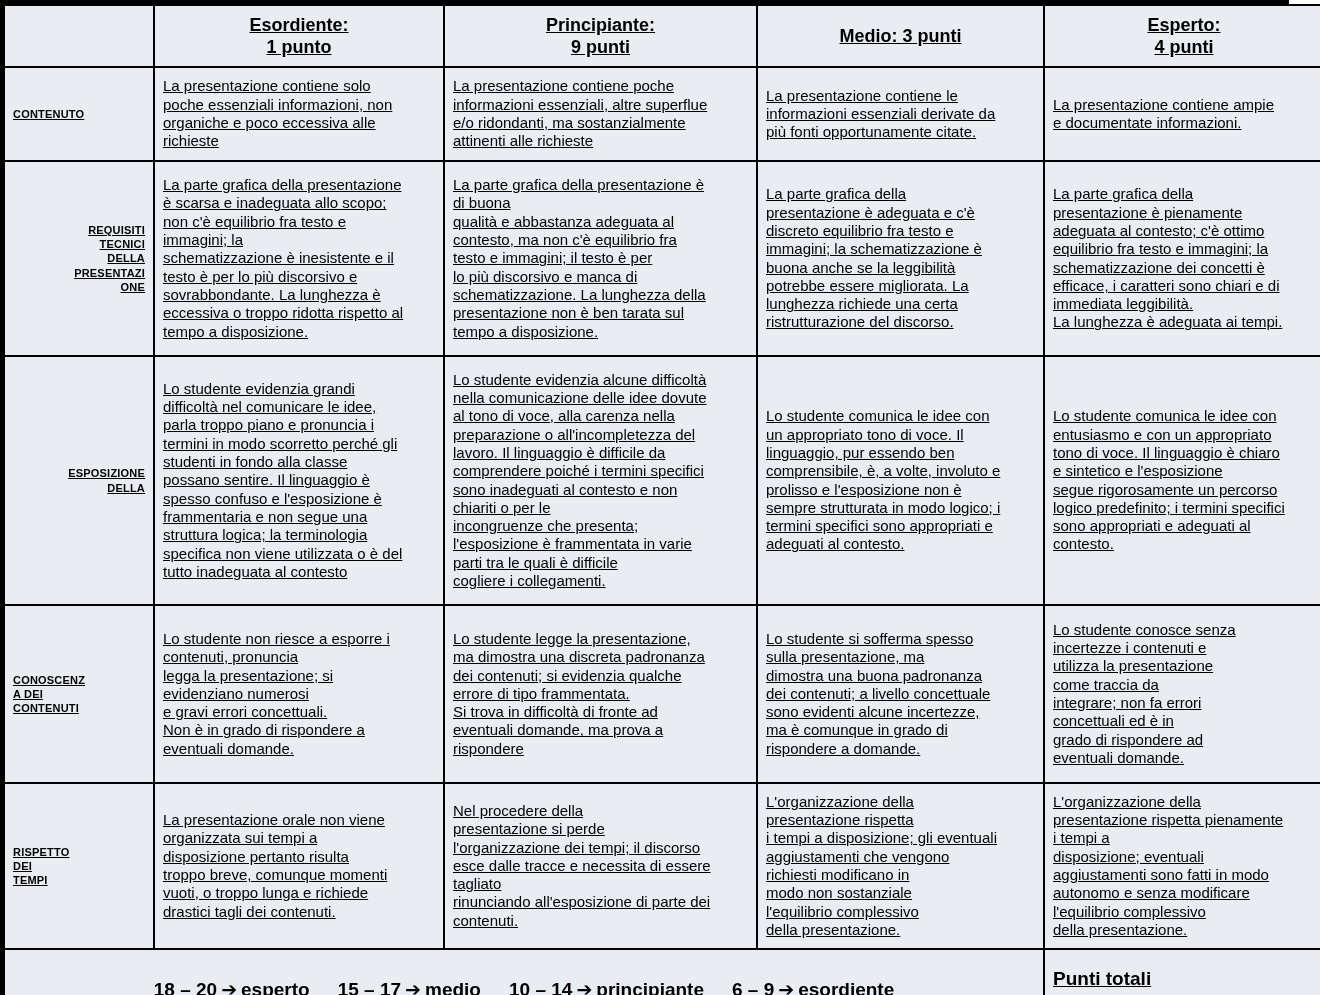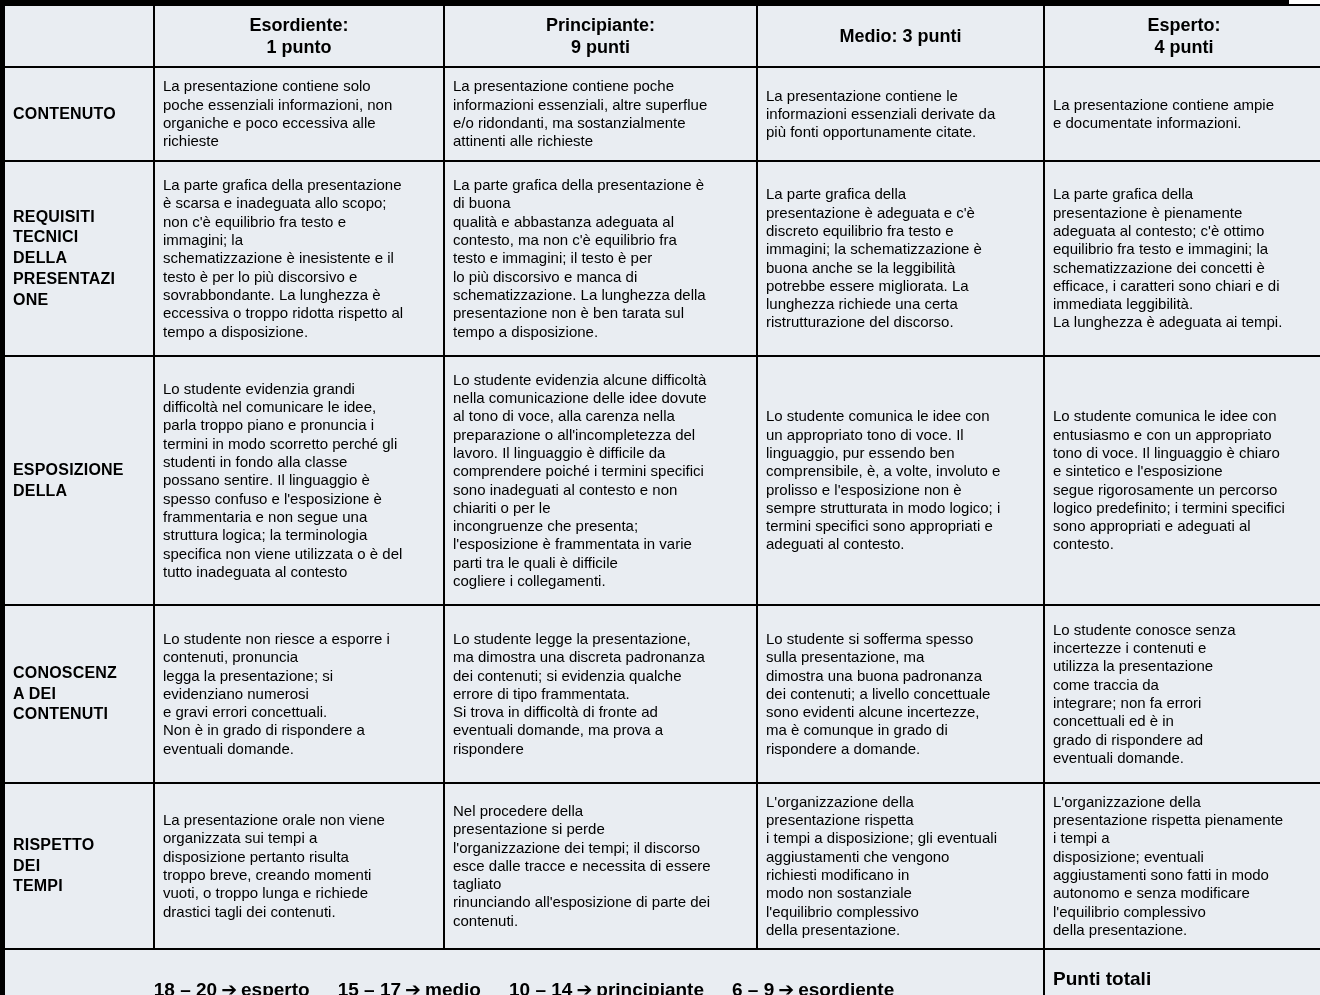--- a/index.html
+++ b/index.html
@@ -8,20 +8,21 @@
     background: #ffffff;
     font-family: "Liberation Sans", "DejaVu Sans", sans-serif;
     color: #000;
   }
   .page {
     width: 1289px;
     height: 995px;
     box-sizing: border-box;
     background: #000;
     padding: 4px 3px 8px 3px;
+    text-decoration: underline;
   }
   table.rubric {
     border-collapse: collapse;
     table-layout: fixed;
     width: 100%;
     height: 100%;
     background: #e9edf2;
   }
   table.rubric th, table.rubric td {
     border: 2px solid #000;
@@ -46,28 +47,28 @@
   tr.r-5      { height: 166px; }
   tr.r-foot   { height: 37px; }
 
   th.colhead {
     font-size: 18px;
     font-weight: bold;
     text-align: center;
     line-height: 1.25;
   }
   th.rowlabel {
-    font-size: 16px;
+    font-size: 11px;
     font-weight: bold;
     text-align: left;
     line-height: 1.3;
     letter-spacing: 0.2px;
     margin-top: 42px;
   }
-  th.rowlabel.center { text-align: left; }
+  th.rowlabel.center { text-align: right; }
   td.cell {
     font-size: 15px;
     line-height: 1.22;
     text-align: left;
   }
   td.legend {
     font-size: 19px;
     font-weight: bold;
     text-align: center;
     white-space: normal;
@@ -241,21 +242,21 @@
 grado di rispondere ad
 eventuali domande.</td>
       </tr>
       <tr class="r-5">
         <th class="rowlabel">RISPETTO
 DEI
 TEMPI</th>
         <td class="cell">La presentazione orale non viene
 organizzata sui tempi a
 disposizione pertanto risulta
-troppo breve, creando momenti
+troppo breve, comunque momenti
 vuoti, o troppo lunga e richiede
 drastici tagli dei contenuti.</td>
         <td class="cell">Nel procedere della
 presentazione si perde
 l'organizzazione dei tempi; il discorso
 esce dalle tracce e necessita di essere
 tagliato
 rinunciando all'esposizione di parte dei
 contenuti.</td>
         <td class="cell">L'organizzazione della

